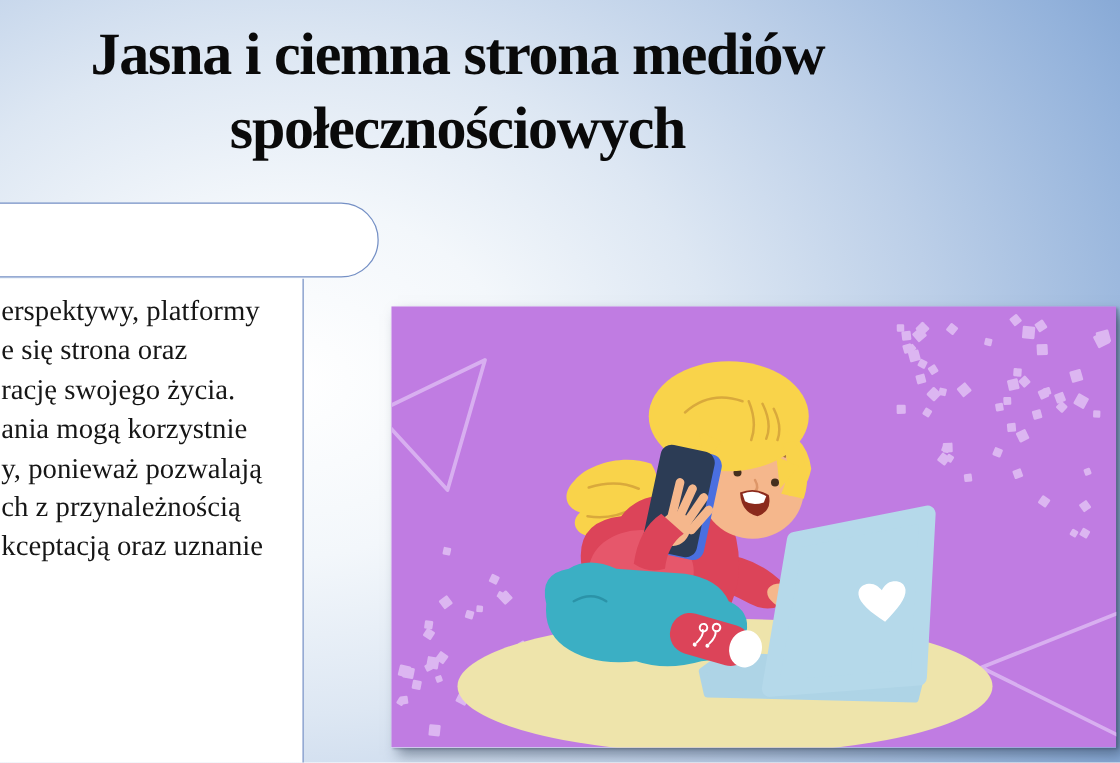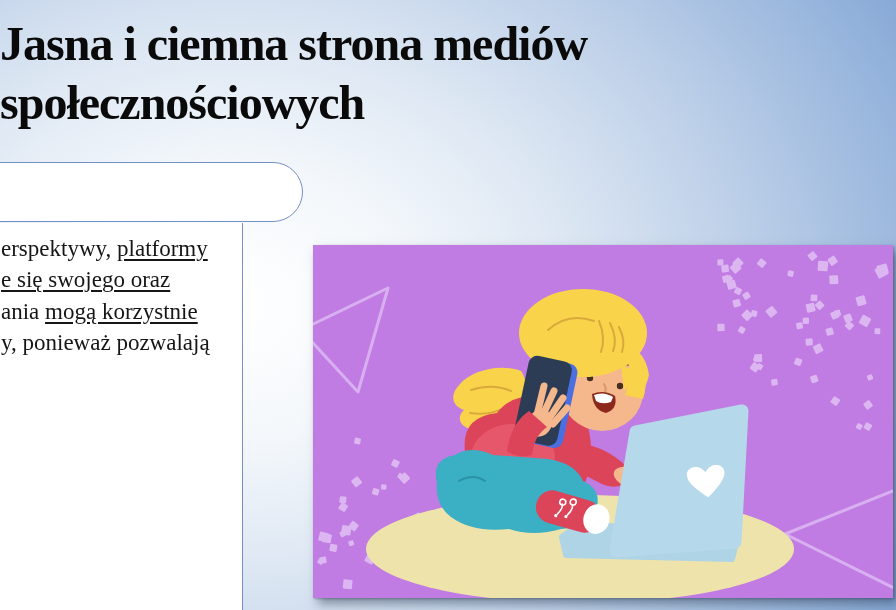--- a/index.html
+++ b/index.html
@@ -4,38 +4,38 @@
 <style>
   html,body{margin:0;padding:0;}
   body{width:896px;height:610px;overflow:hidden;font-family:"Liberation Serif", serif;}
   .slide{
     position:relative;width:896px;height:610px;overflow:hidden;
     background:radial-gradient(100% 115% at 26% 50%,
       #ffffff 0%, #f3f7fb 20%, #dde7f3 38%, #bccfe8 58%, #93b2db 80%, #6d95ca 100%);
   }
   .title{
     position:absolute;left:0;top:14px;width:732px;
-    text-align:left;font-weight:bold;color:#0a0a0a;
+    text-align:center;font-weight:bold;color:#0a0a0a;
     font-size:48px;line-height:59px;letter-spacing:-1px;
   }
   .capsule{
     position:absolute;left:-110px;top:162px;width:413px;height:60px;
     background:#ffffff;border:1.6px solid #7590c5;border-radius:31px;
     box-sizing:border-box;
   }
   .text-panel{
     position:absolute;left:-20px;top:223px;width:263px;height:400px;
     background:#ffffff;border-right:1.6px solid #7590c5;
     box-sizing:border-box;padding:10px 0 0 21px;
   }
   .bline{
     font-size:23px;line-height:31.4px;color:#161616;white-space:nowrap;
   }
   .bline .u{
-    text-decoration:underline;text-decoration-thickness:1.5px;text-underline-offset:3px;
+    text-decoration-thickness:1.5px;text-underline-offset:3px;
   }
   .illustration{
     position:absolute;left:313px;top:245px;width:580px;height:353px;
     box-shadow:5px 6px 10px rgba(40,55,80,.5), 1px 1px 2px rgba(40,55,80,.35);
   }
   .illustration svg{display:block;}
 </style>
 </head>
 <body>
 
@@ -46,23 +46,26 @@
     <div>społecznościowych</div>
   </div>
 
   <div class="capsule">
     <span></span>
   </div>
 
   <div class="text-panel">
     <div>
         <div class="bline"><span>erspektywy, </span><span class="u">platformy</span></div>
-        <div class="bline"><span class="u">e się swojego oraz</span></div>
+        <div class="bline"><span class="u">e się strona oraz</span></div>
+        <div class="bline"><span class="u">rację swojego życia</span><span>.</span></div>
         <div class="bline"><span>ania </span><span class="u">mogą korzystnie</span></div>
         <div class="bline"><span>y, ponieważ pozwalają</span></div>
+        <div class="bline"><span>ch z przynależnością</span></div>
+        <div class="bline"><span>kceptacją oraz uznanie</span></div>
       </div>
   </div>
 
   <figure class="illustration" style="margin:0">
     <svg width="580" height="353" viewBox="0 0 580 353" xmlns="http://www.w3.org/2000/svg">
 
       <rect x="0" y="0" width="580" height="353" fill="#c07ce2"></rect>
 
       <g fill="none" stroke="#d8aff0" stroke-width="3" stroke-linejoin="round">
         <path d="M75,43 L-12,85 L45,147 Z"></path>

